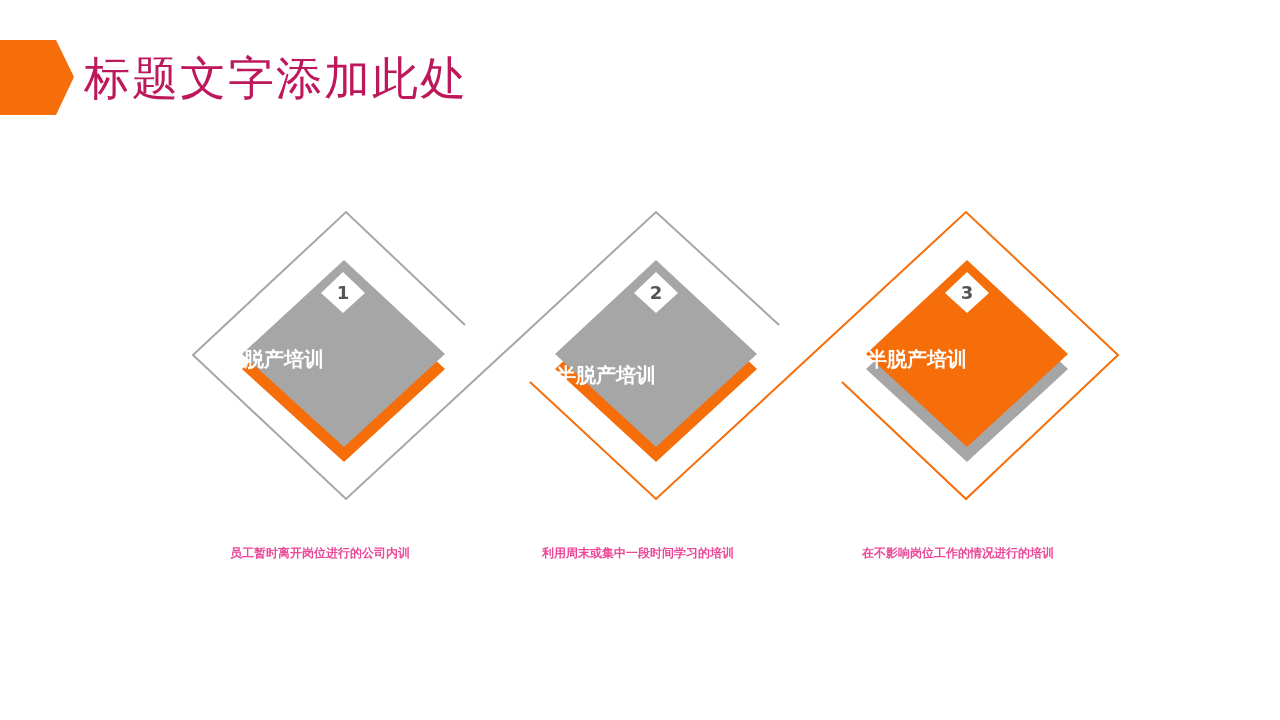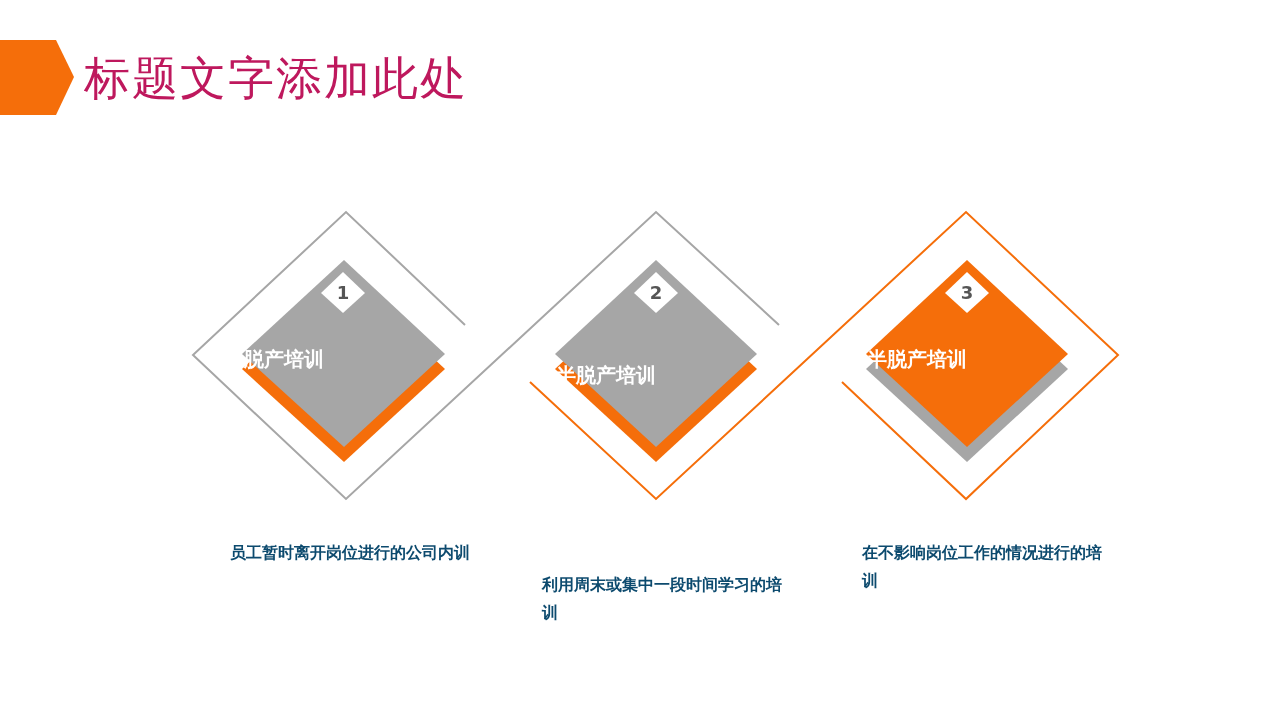--- a/index.html
+++ b/index.html
@@ -2,21 +2,21 @@
 <html><head>
   <meta charset="utf-8">
   <style>
     html, body { margin: 0; padding: 0; }
     body { width: 1280px; height: 720px; background: #ffffff; position: relative; overflow: hidden; font-family: "DejaVu Sans", sans-serif; }
     .title-tab { position: absolute; left: 0; top: 40px; width: 74px; height: 75px; }
     .page-title { position: absolute; left: 84px; top: 48px; font-size: 46px; font-weight: normal; color: #be185d; letter-spacing: 2px; line-height: 60px; }
     .shapes { position: absolute; left: 0; top: 0; }
     .card-label { position: absolute; width: 200px; color: #ffffff; font-size: 20px; font-weight: bold; line-height: 24px; }
     .num { position: absolute; width: 30px; text-align: center; color: #555555; font-size: 18px; font-weight: bold; line-height: 20px; }
-    .desc { position: absolute; width: 240px; color: #0c4a6e; font-size: 16px; font-weight: bold; line-height: 28px; }
+    .desc { position: absolute; width: 240px; color: #ec4899; font-size: 12px; font-weight: bold; line-height: 28px; }
   </style>
 </head>
 <body>
 
 <svg class="title-tab" viewBox="0 0 74 75" width="74" height="75">
   <polygon points="0,0 56,0 74,37 56,75 0,75" fill="#F56E0A"></polygon>
 </svg>
 <div class="page-title">标题文字添加此处</div>
 
 <svg class="shapes" width="1280" height="720" viewBox="0 0 1280 720">
@@ -49,14 +49,14 @@
 
 <div class="num" style="left:328px; top:283px;">1</div>
 <div class="num" style="left:641px; top:283px;">2</div>
 <div class="num" style="left:952px; top:283px;">3</div>
 
 <div class="card-label" style="left:244px; top:347px;">脱产培训</div>
 <div class="card-label" style="left:556px; top:347px;margin-top:16px;">半脱产培训</div>
 <div class="card-label" style="left:867px; top:347px;">半脱产培训</div>
 
 <div class="desc" style="left:230px; top:539px;">员工暂时离开岗位进行的公司内训</div>
-<div class="desc" style="left:542px; top:539px;margin-top:32px;">利用周末或集中一段时间学习的培训</div>
+<div class="desc" style="left:542px; top:539px;">利用周末或集中一段时间学习的培训</div>
 <div class="desc" style="left:852px; top:539px;margin-left:10px;">在不影响岗位工作的情况进行的培训</div>
 
 </body></html>

